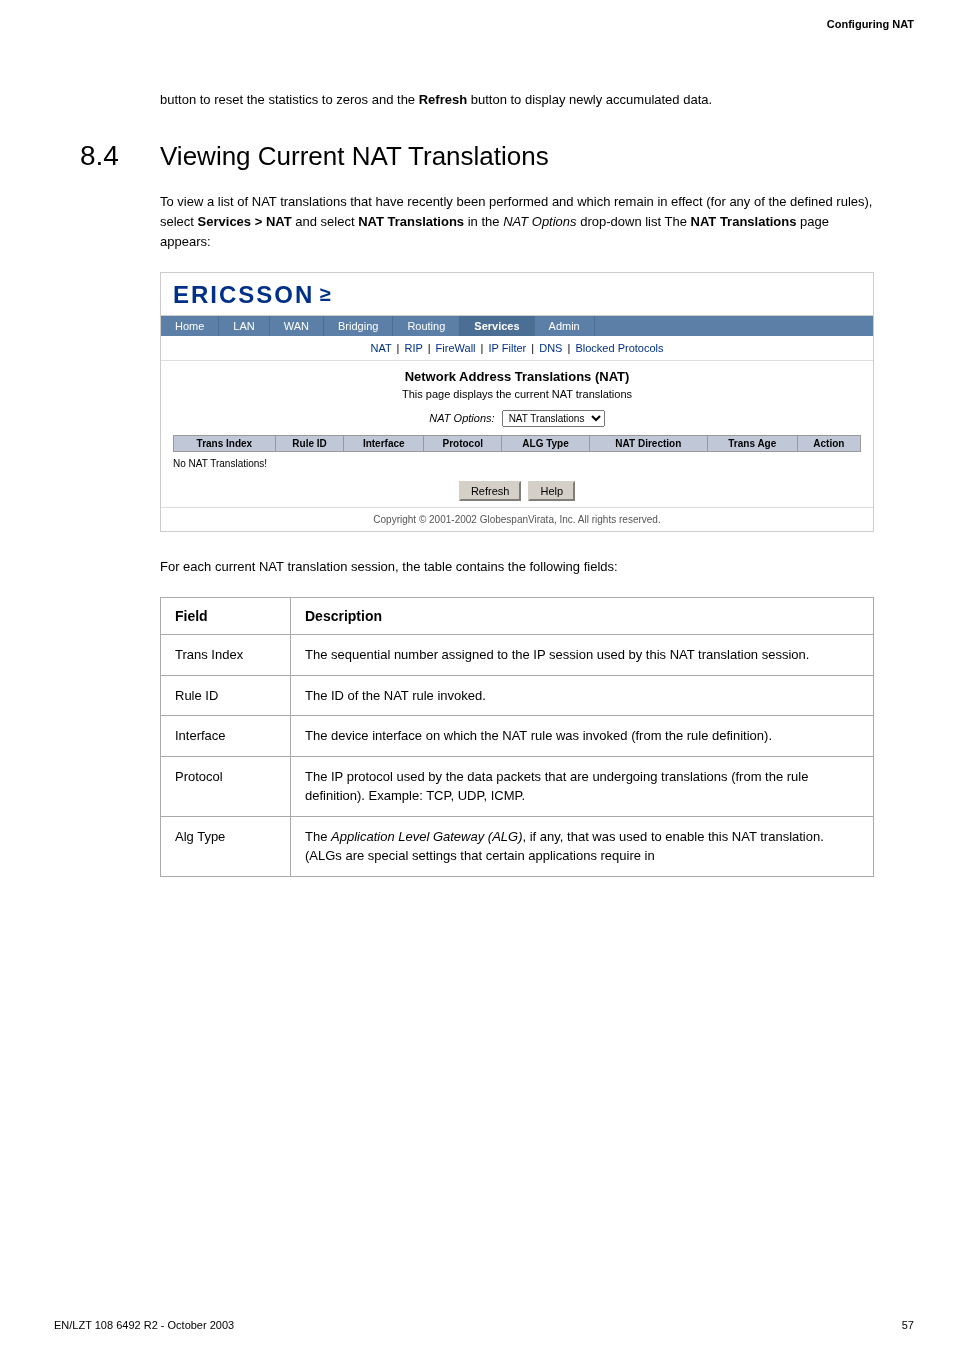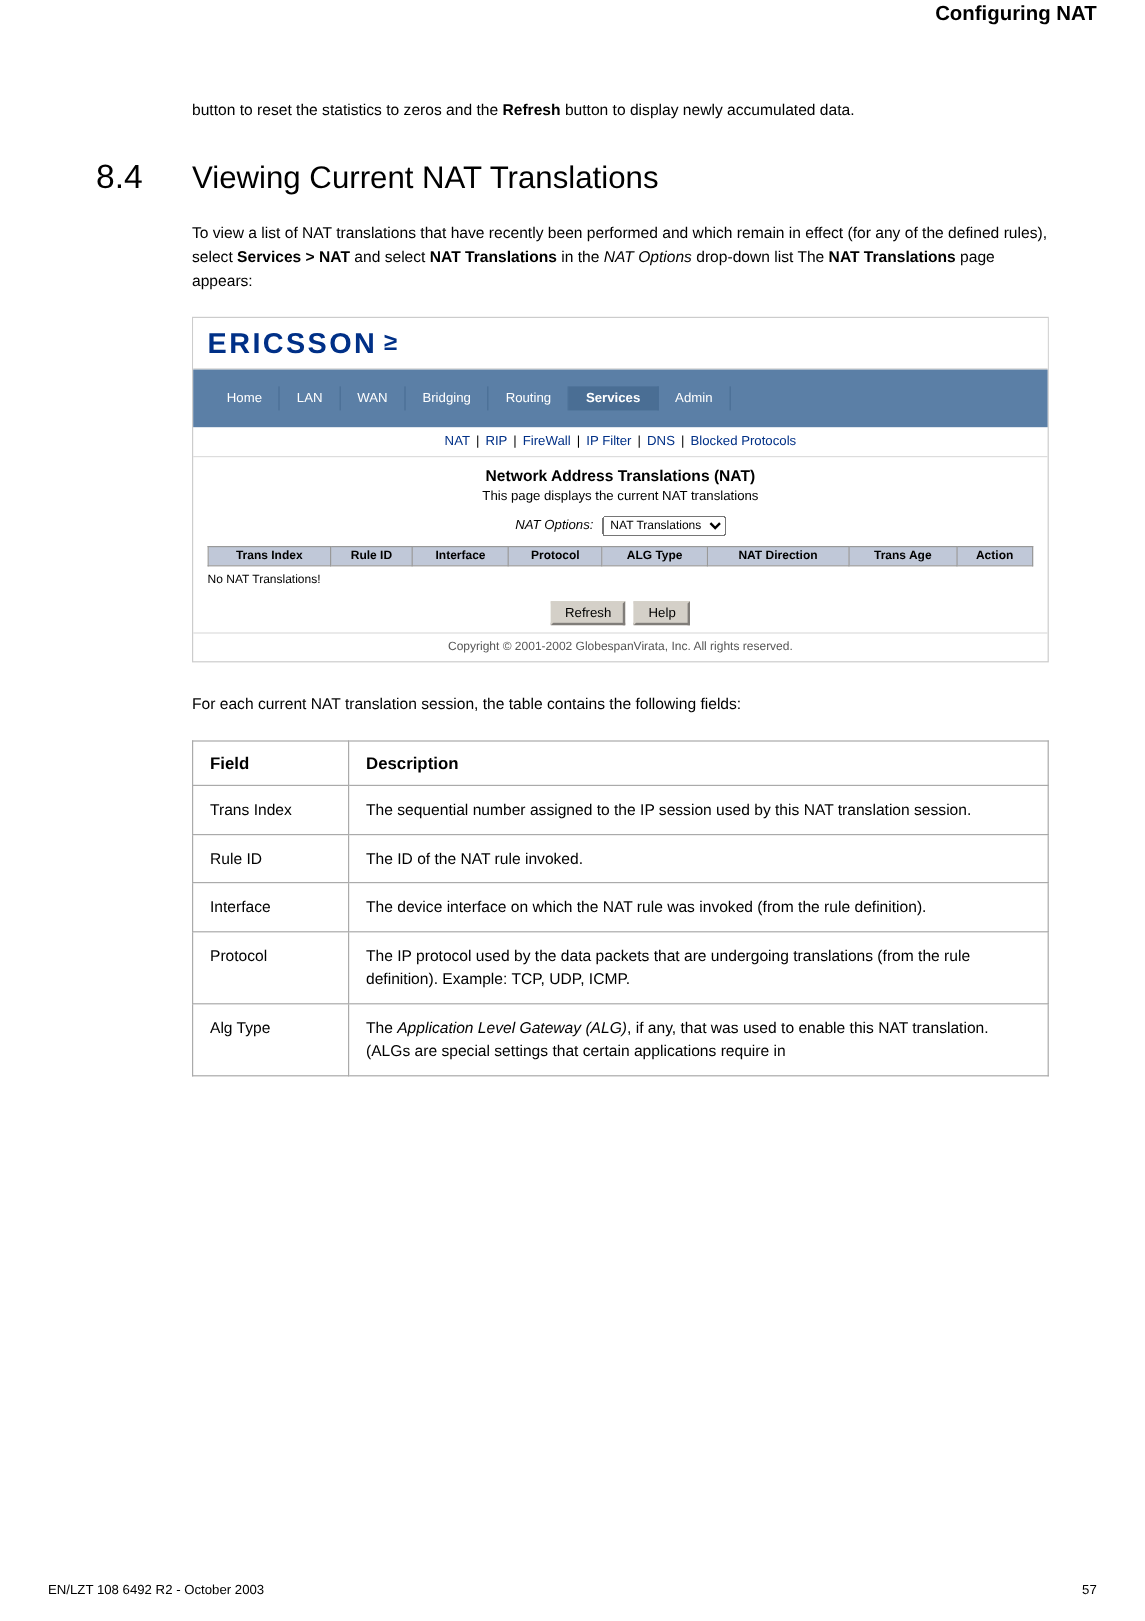--- a/index.html
+++ b/index.html
@@ -8,23 +8,23 @@
       font-size: 13px;
       background: #fff;
       color: #000;
       width: 954px;
       min-height: 1351px;
       position: relative;
     }
 
     .page-header-right {
       text-align: right;
-      font-size: 17px;
-      font-weight: bold;
-      padding: 2px 40px 0 0;
+      font-size: 11px;
+      font-weight: bold;
+      padding: 18px 40px 0 0;
       color: #000;
     }
 
     .main-content {
       padding: 60px 80px 40px 160px;
     }
 
     .intro-text {
       font-size: 13px;
       line-height: 1.5;
@@ -83,21 +83,21 @@
       background: #fff;
       padding: 8px 12px 6px 12px;
       border-bottom: 1px solid #ccc;
       display: flex;
       align-items: center;
     }
 
     .nav-bar {
       background: #5b7fa6;
       display: flex;
-      padding: 14px;
+      padding: 0;
     }
 
     .nav-item {
       padding: 4px 14px;
       color: #fff;
       font-size: 11px;
       cursor: pointer;
       border-right: 1px solid #4a6e94;
     }
 
@@ -245,21 +245,21 @@
     }
 
     .field-table td em {
       font-style: italic;
     }
 
     
     .page-footer {
       position: absolute;
       bottom: 20px;
-      left: 40px;
+      left: 54px;
       right: 40px;
       display: flex;
       justify-content: space-between;
       font-size: 11px;
       color: #000;
     }
 
     .page-number {
       font-size: 11px;
     }

